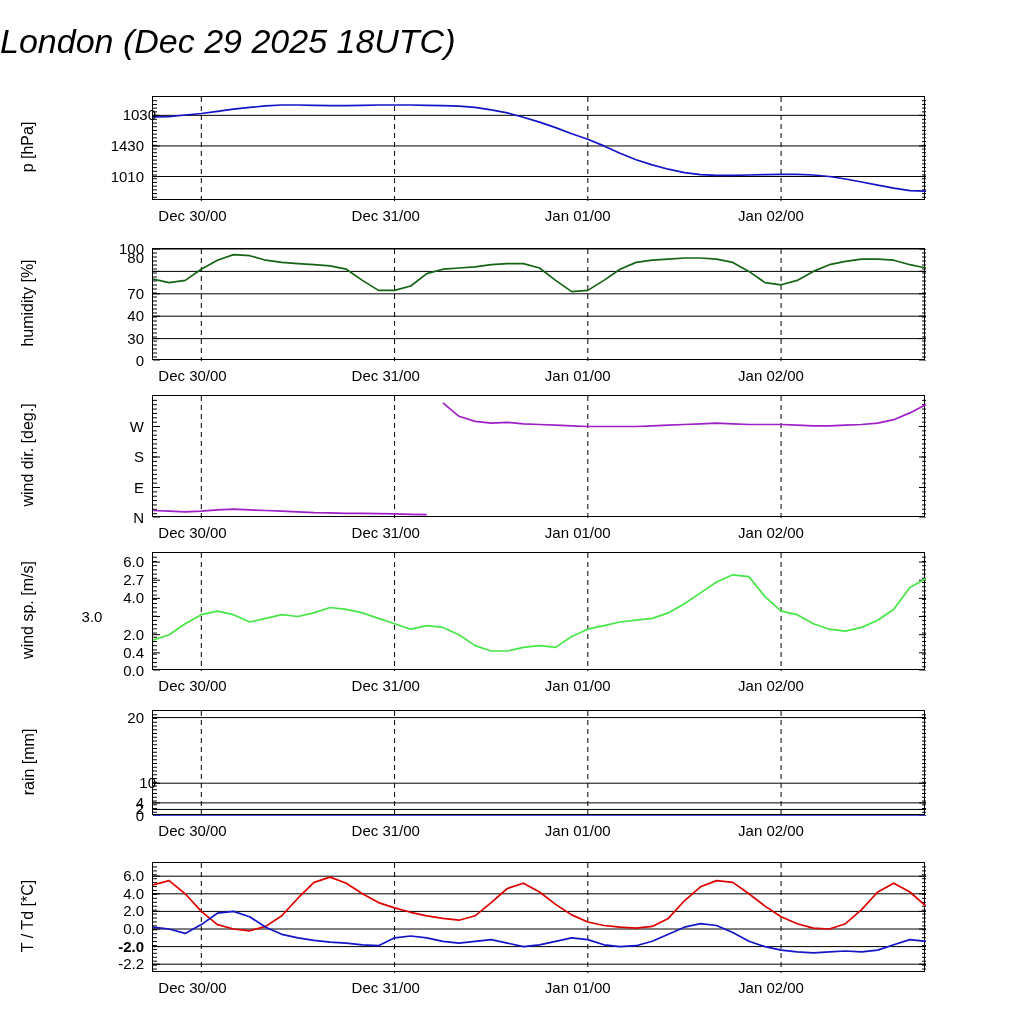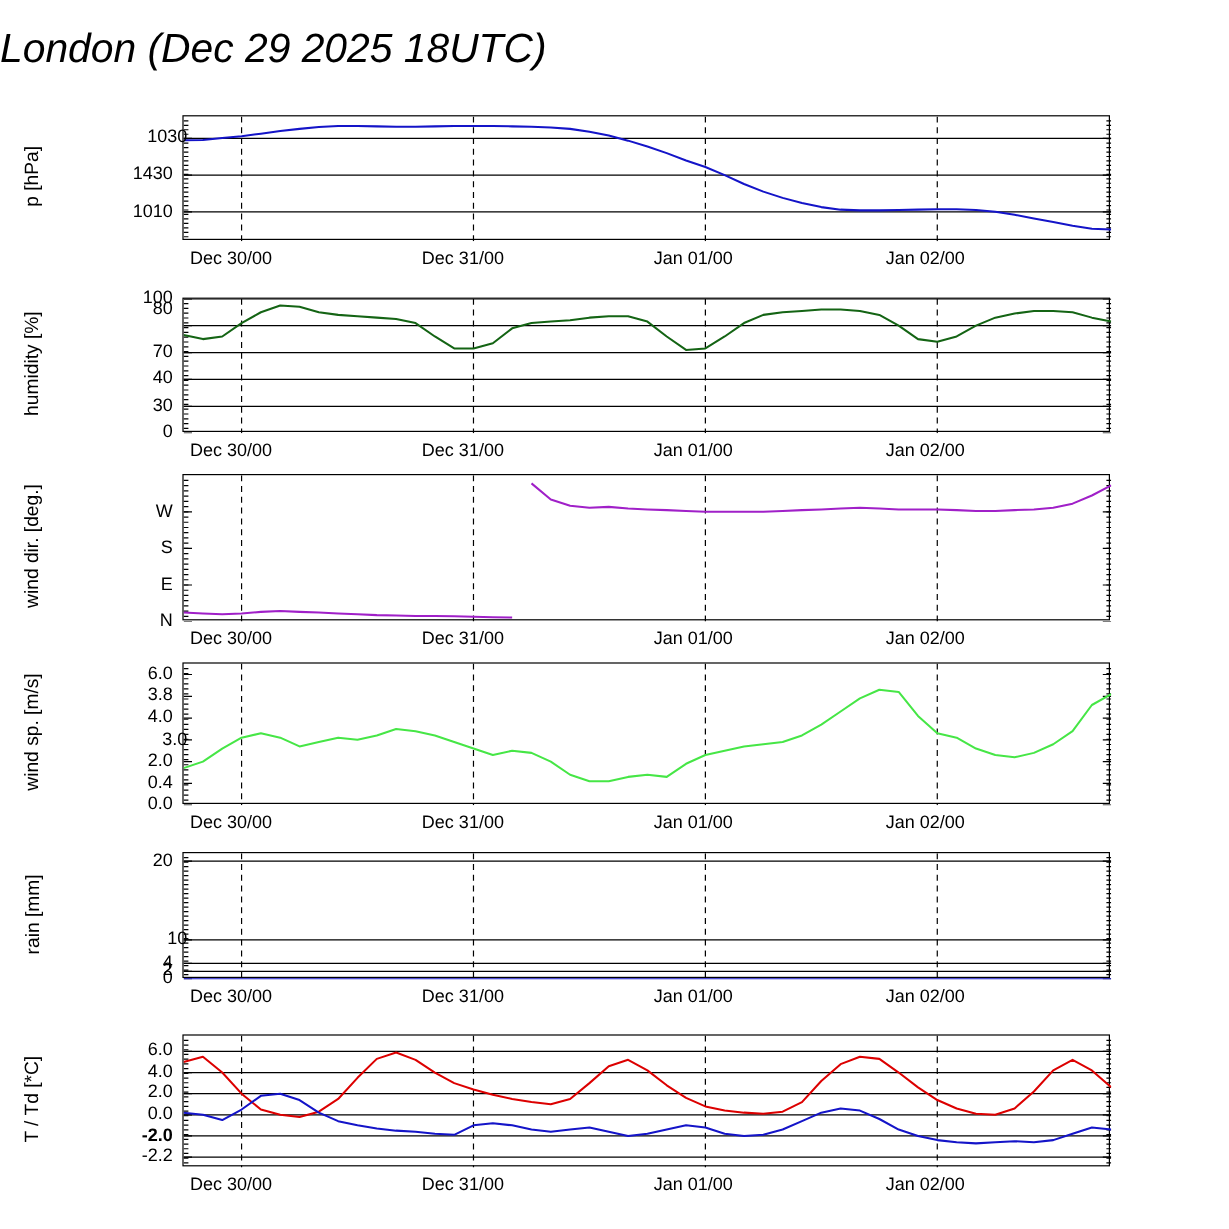--- a/index.html
+++ b/index.html
@@ -374,23 +374,23 @@
             <line x1="48.3125" x2="48.3125" y1="0" y2="118" class="vgrid"></line>
             <line x1="241.5625" x2="241.5625" y1="0" y2="118" class="vgrid"></line>
             <line x1="434.8125" x2="434.8125" y1="0" y2="118" class="vgrid"></line>
             <line x1="628.0625" x2="628.0625" y1="0" y2="118" class="vgrid"></line>
             <path d="M0.0,87.1L16.1,81.7L32.2,70.8L48.3,61.7L64.4,58.1L80.5,61.7L96.6,69.0L112.7,65.4L128.8,61.7L144.9,63.5L161.0,59.9L177.1,54.5L193.3,56.3L209.4,59.9L225.5,65.4L241.6,70.8L257.7,76.2L273.8,72.6L289.9,74.4L306.0,81.7L322.1,92.6L338.2,98.0L354.3,98.0L370.4,94.4L386.5,92.6L402.6,94.4L418.7,83.5L434.8,76.2L450.9,72.6L467.0,69.0L483.1,67.2L499.2,65.4L515.3,59.9L531.4,50.8L547.5,39.9L563.6,29.0L579.8,21.8L595.9,23.6L612.0,43.6L628.1,58.1L644.2,61.7L660.3,70.8L676.4,76.2L692.5,78.1L708.6,74.4L724.7,67.2L740.8,56.3L756.9,34.5L773.0,25.4" fill="none" stroke="#46e646" stroke-width="1.7" stroke-linejoin="round"></path>
           </svg>
         </div>
         <div class="ytick" style="left: 40px; width: 104px; top: 118px;">0.0</div>
         <div class="ytick" style="left: 40px; width: 104px; top: 99.8462px;">0.4</div>
         <div class="ytick" style="left: 40px; width: 104px; top: 81.6923px;">2.0</div>
-        <div class="ytick" style="left: 52px; width: 104px; top: 63.5385px;">3.0</div>
+        <div class="ytick" style="left: 40px; width: 104px; top: 63.5385px; text-align: center;">3.0</div>
         <div class="ytick" style="left: 40px; width: 104px; top: 45.3846px;">4.0</div>
-        <div class="ytick" style="left: 40px; width: 104px; top: 27.2308px;">3.8</div>
+        <div class="ytick" style="left: 40px; width: 104px; top: 27.2308px;">2.7</div>
         <div class="ytick" style="left: 40px; width: 104px; top: 9.07692px;">6.0</div>
         <div class="ylab" style="width: 178px; left: -61px; top: 49px; transform: rotate(-90deg);">wind sp. [m/s]</div>
         <div class="xtick" style="left: 158.312px; top: 125px;">Dec 30/00</div>
         <div class="xtick" style="left: 351.562px; top: 125px;">Dec 31/00</div>
         <div class="xtick" style="left: 544.812px; top: 125px;">Jan 01/00</div>
         <div class="xtick" style="left: 738.062px; top: 125px;">Jan 02/00</div>
       </div>
       <div class="panel" style="left: 0px; top: 710px; width: 1024px; height: 145px;">
         <div class="plotbox" style="left: 152px; top: 0px; width: 773px; height: 105px;">
           <svg width="773" height="105" viewBox="0 0 773 105">

